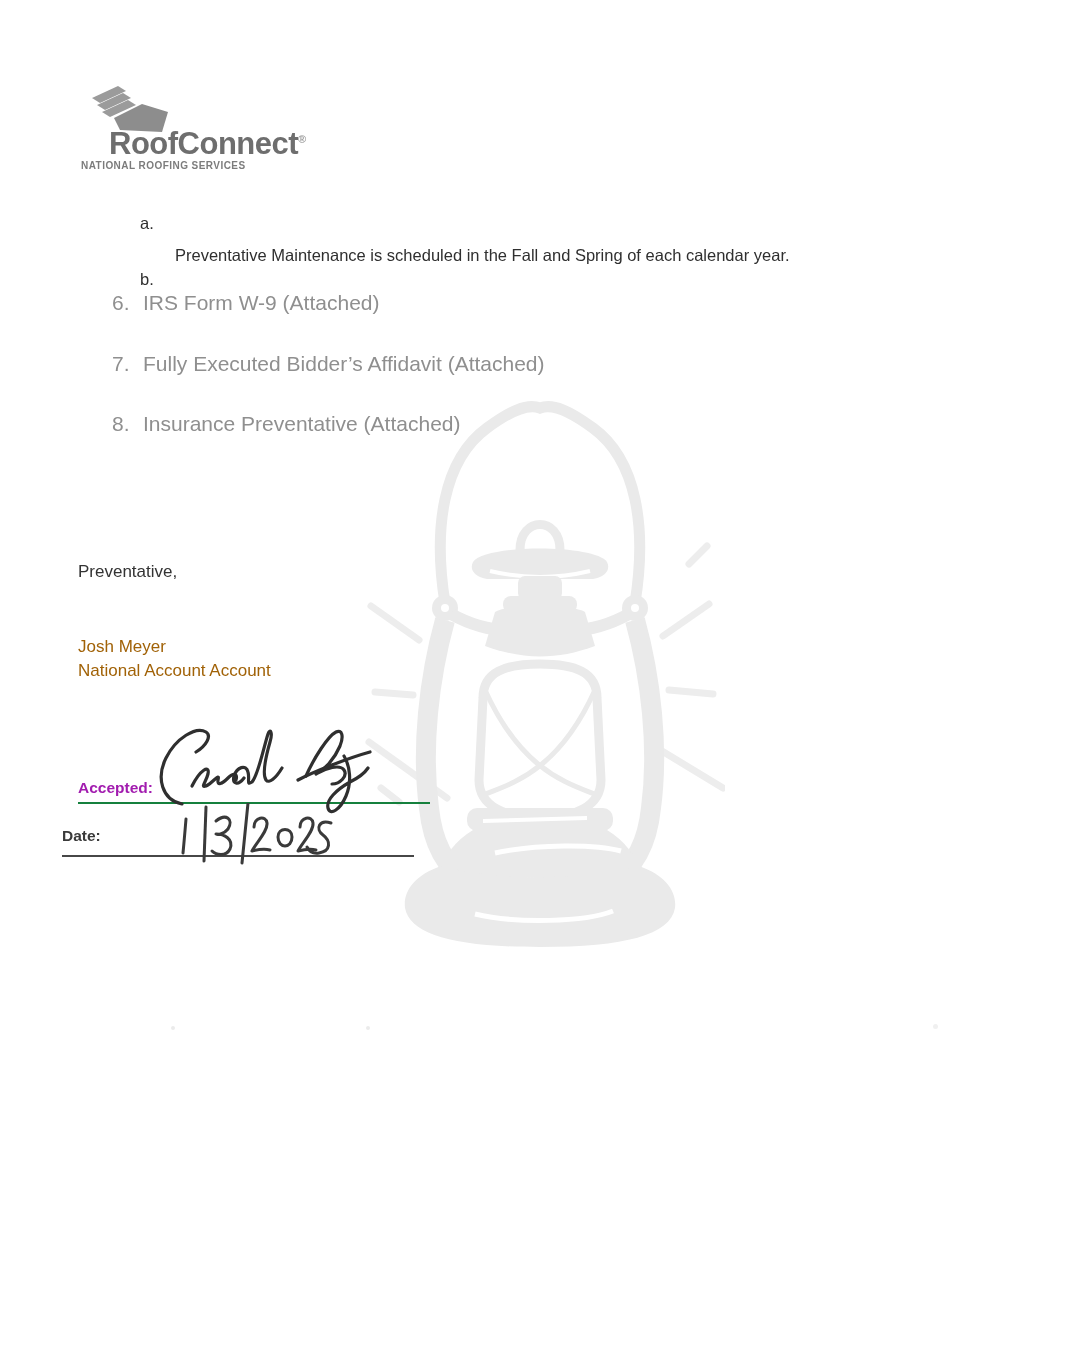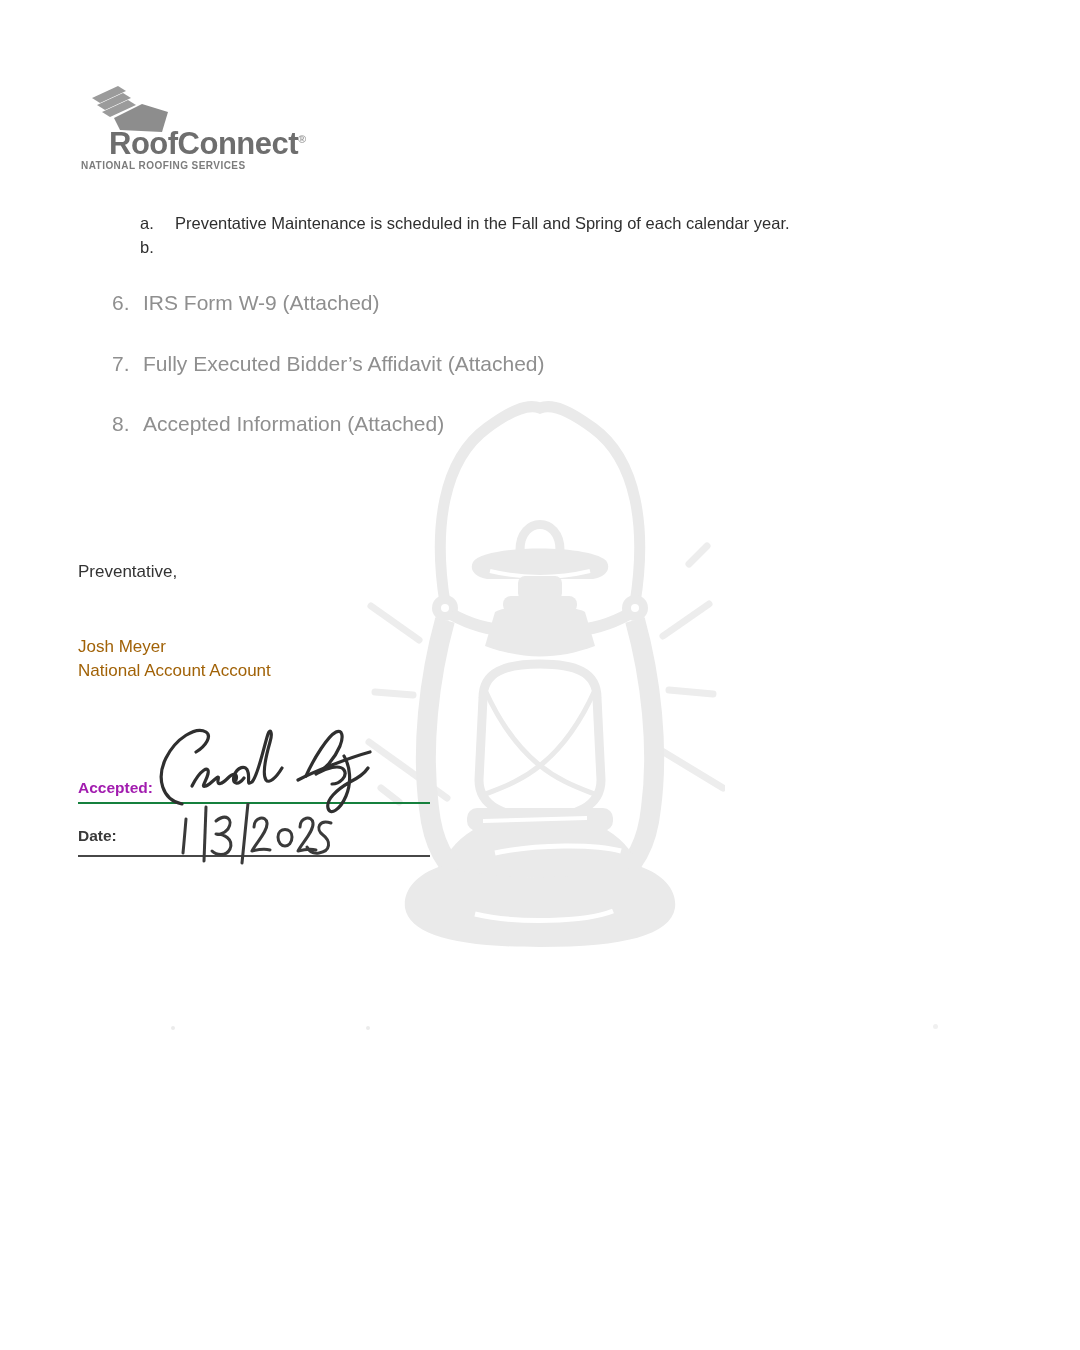--- a/index.html
+++ b/index.html
@@ -18,21 +18,21 @@
   .brand .reg { font-size:11px; vertical-align:super; color:#9a9a9a; font-weight:700; }
   .tagline {
     position:absolute; left:81px; top:160px; font-size:10px; font-weight:700;
     color:#7c7c7c; letter-spacing:0.45px; white-space:nowrap;
   }
 
   
   .ab-list { position:absolute; left:140px; top:211px; font-size:16.5px; color:#2f2f2f; }
   .ab-row { display:flex; line-height:24px; }
   .ab-marker { width:35px; flex:0 0 35px; }
-  .ab-text { white-space:nowrap; }
+  .ab-text { white-space:nowrap;margin-top:32px; }
 
   
   .att-item {
     position:absolute; left:112px; display:flex; font-size:21px; color:#8f8f8f;
     white-space:nowrap;
   }
   .att-marker { width:31px; flex:0 0 31px; color:#8f8f8f; }
   .att-text {
     text-decoration-thickness:1.5px;
     text-underline-offset:4px; text-decoration-color:#a3a3a3;
@@ -43,21 +43,21 @@
   .salutation { position:absolute; left:78px; top:562px; font-size:17px; color:#333333; }
   .signatory  { position:absolute; left:78px; top:635px; font-size:17px; color:#a16207; line-height:23.5px; }
 
   
   .accept-row {
     position:absolute; left:78px; top:779px; width:352px; height:20px;
     border-bottom:2px solid #15803d; padding-bottom:3px;
     font-size:15.5px; font-weight:700; color:#a21caf;
   }
   .date-row {
-    position:absolute; left:78px; top:827px; width:352px; height:19px;
+    position:absolute; left:62px; top:827px; width:352px; height:19px;
     border-bottom:2px solid #474747; padding-bottom:9px;
     font-size:15.5px; font-weight:700; color:#3a3a3a;
   }
   .hand-sig  { position:absolute; left:148px; top:716px; z-index:3; }
   .hand-date { position:absolute; left:170px; top:803px; z-index:3; }
 
   
   .watermark { position:absolute; left:355px; top:398px; z-index:0; }
 
   
@@ -145,21 +145,21 @@
   <div class="att-item ink" id="att-0">
     <span class="att-marker">6.</span>
     <span class="att-text">IRS Form W-9 (Attached)</span>
   </div>
   <div class="att-item ink" id="att-1">
     <span class="att-marker">7.</span>
     <span class="att-text">Fully Executed Bidder’s Affidavit (Attached)</span>
   </div>
   <div class="att-item ink" id="att-2">
     <span class="att-marker">8.</span>
-    <span class="att-text">Accepted Information (Attached)</span>
+    <span class="att-text">Insurance Preventative (Attached)</span>
   </div>
 
   <div class="salutation ink">Preventative,</div>
   <div class="signatory ink">
     <div>Josh Meyer</div>
     <div>National Account Account</div>
   </div>
 
   <div class="accept-row ink">
     <span>Accepted:</span>

